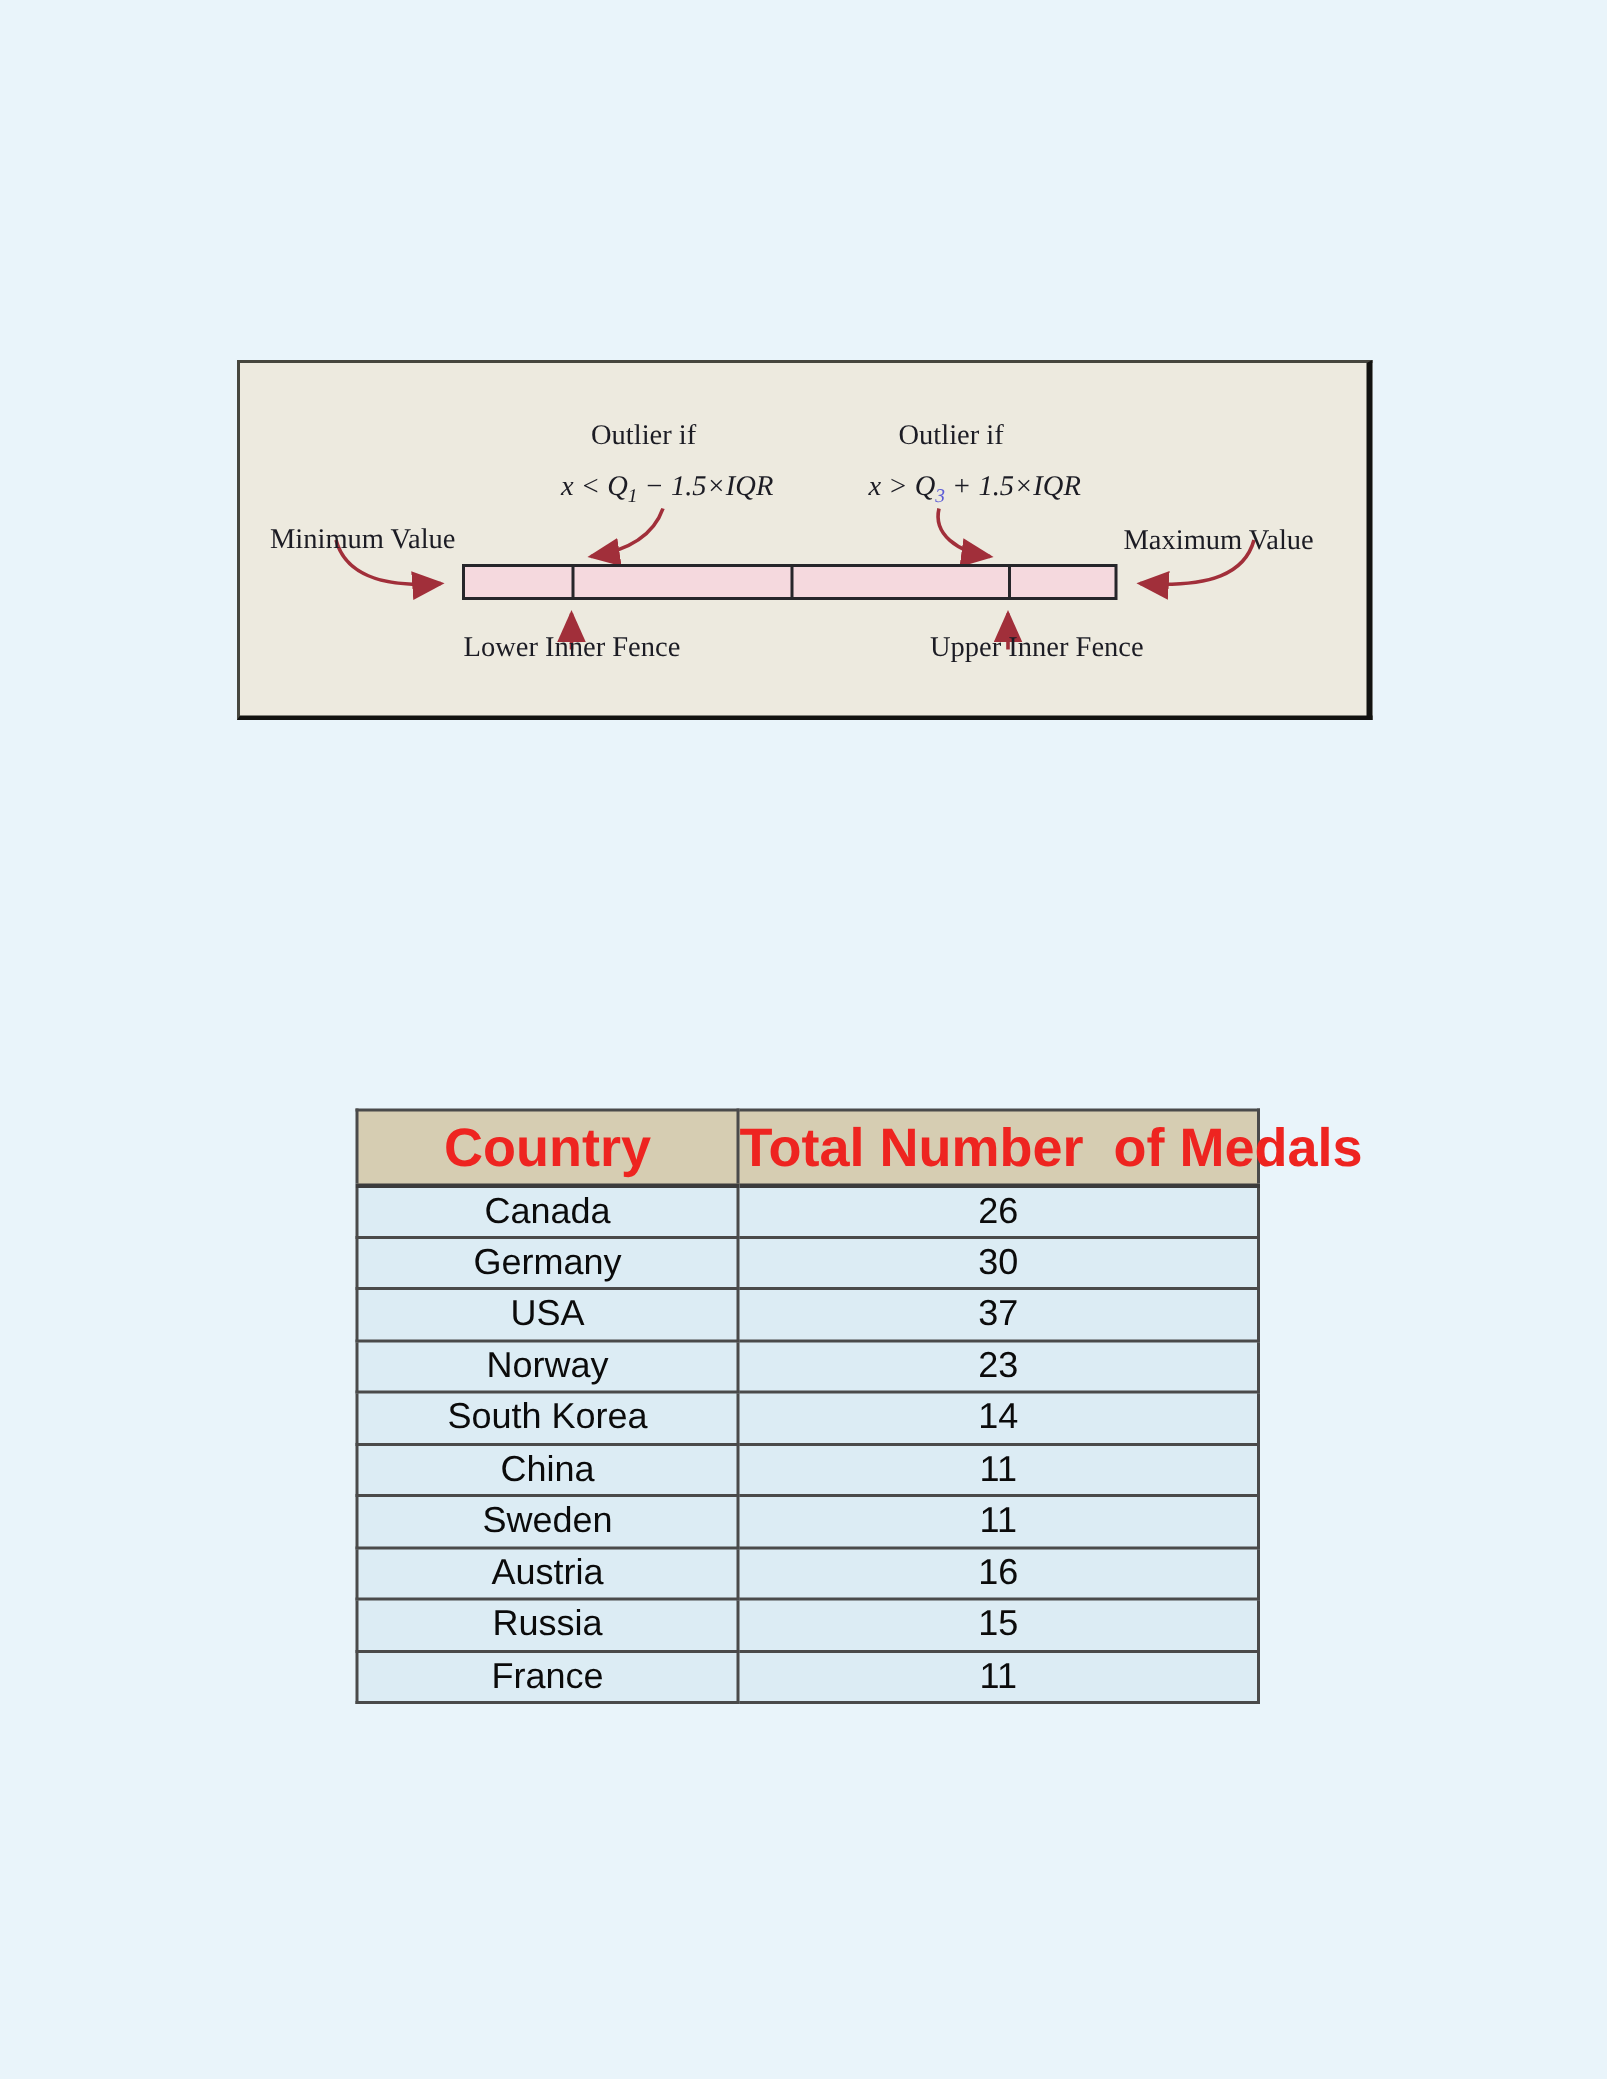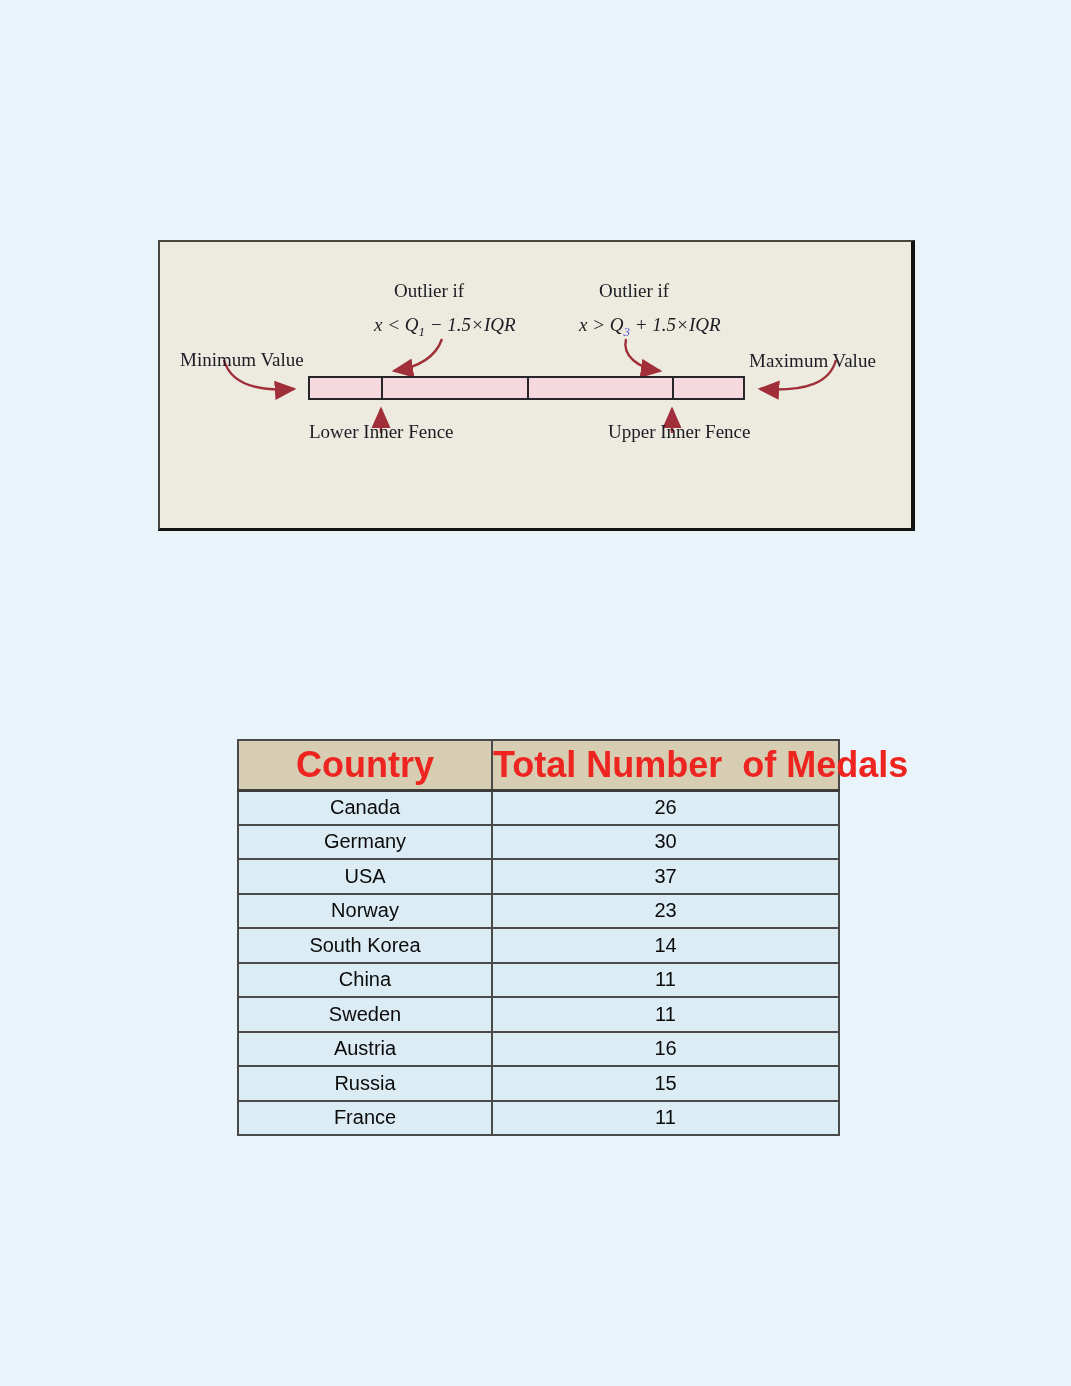--- a/index.html
+++ b/index.html
@@ -19,21 +19,21 @@
     background: var(--page-bg);
     font-family: "Liberation Sans", sans-serif;
     position: relative;
     overflow: hidden;
   }
 
   
   .diagram {
     position: absolute;
     left: 158px; top: 240px;
-    width: 757px; height: 291px;
+    width: 757px; height: 240px;
     background: var(--diagram-bg);
     border: 2px solid #46463e;
     border-right: 4px solid #121210;
     border-bottom: 3px solid #121210;
   }
   .diagram .lbl {
     position: absolute;
     font-family: "Liberation Serif", serif;
     font-size: 19px;
     color: var(--ink);
@@ -50,21 +50,21 @@
     color: var(--ink);
     white-space: nowrap;
   }
   .formula-left  { left: 214px; }
   .formula-right { left: 419px; }
   .formula sub { font-size: 13px; font-style: italic; }
   .formula sub.blue { color: #5c5cd6; }
   .min-label  { left: 20px;  top: 107px; }
   .max-label  { left: 589px; top: 108px; }
   .lower-fence-label { left: 149px; top: 179px; }
-  .upper-fence-label { left: 448px; top: 179px; text-align: center; }
+  .upper-fence-label { left: 460px; top: 179px; text-align: center; }
 
   .boxbar {
     position: absolute;
     left: 148px; top: 134px;
     width: 437px; height: 24px;
     background: var(--bar-fill);
     border: 2px solid #26262a;
   }
   .boxbar .divider {
     position: absolute;
@@ -101,21 +101,21 @@
     color: var(--header-text);
     font-size: 36px;
     font-weight: bold;
     height: 50px;
     white-space: pre;
     border-bottom: 3px solid #3c3c3c;
   }
   table.medals td {
     background: var(--row-bg);
     color: #0b0b0b;
-    font-size: 20px;
+    font-size: 24px;
     height: 34.5px;
   }
 </style>
 </head>
 <body>
 
 <div class="diagram">
 
   <svg class="arrows" viewBox="0 0 751 238" xmlns="http://www.w3.org/2000/svg">
     <defs>

